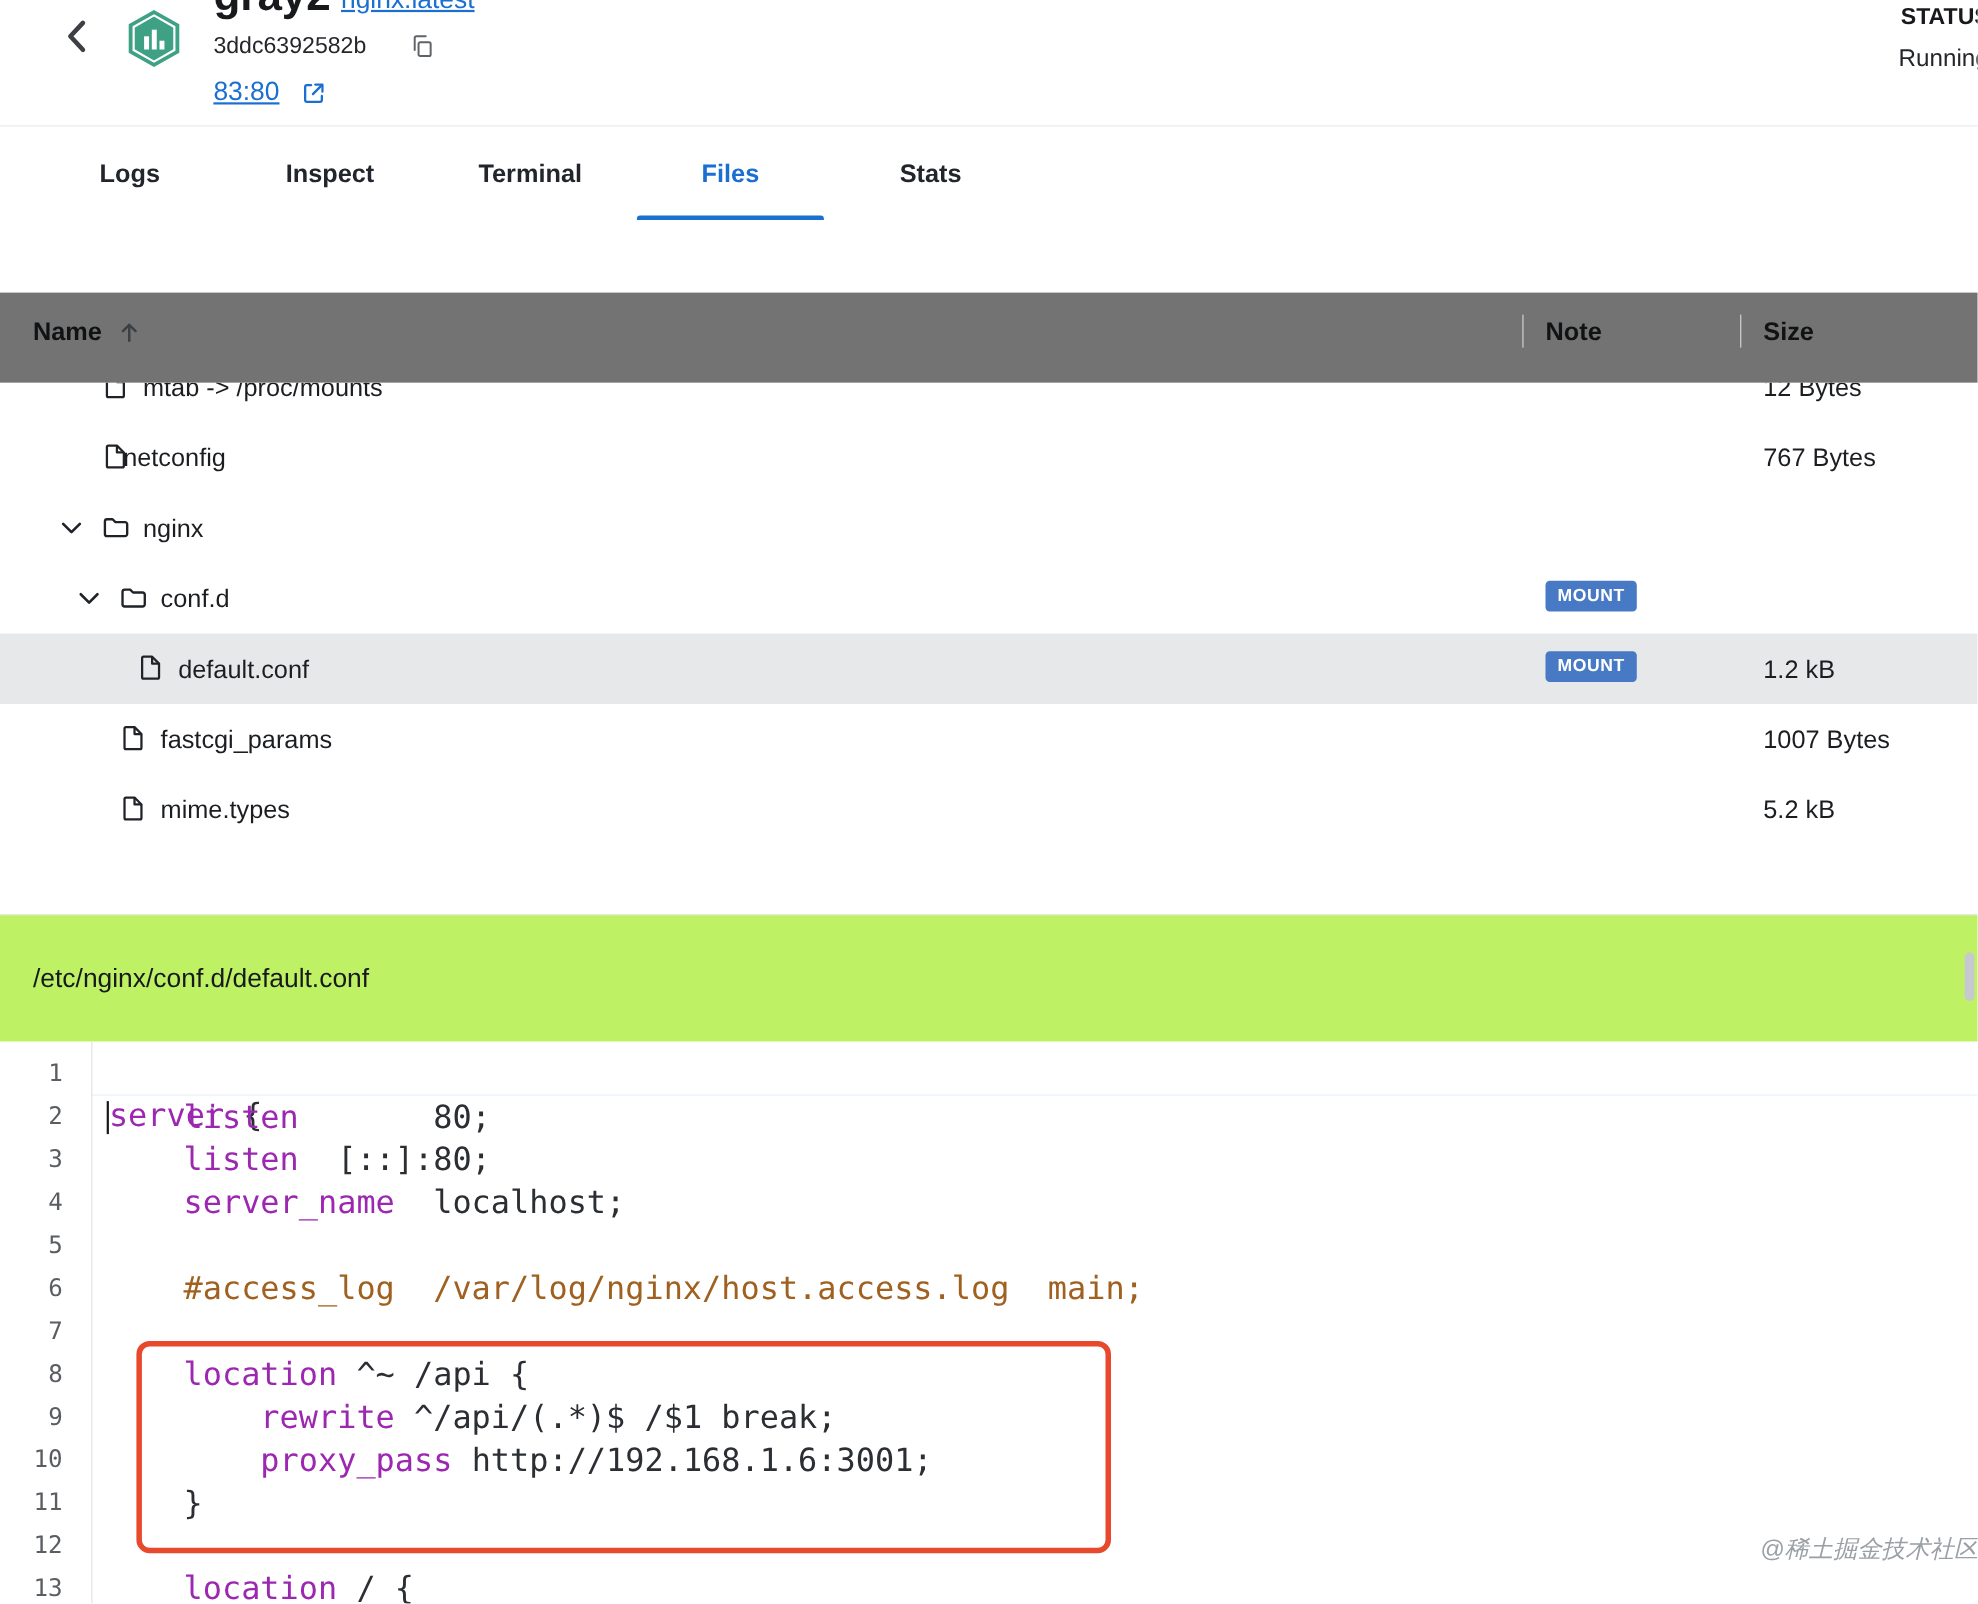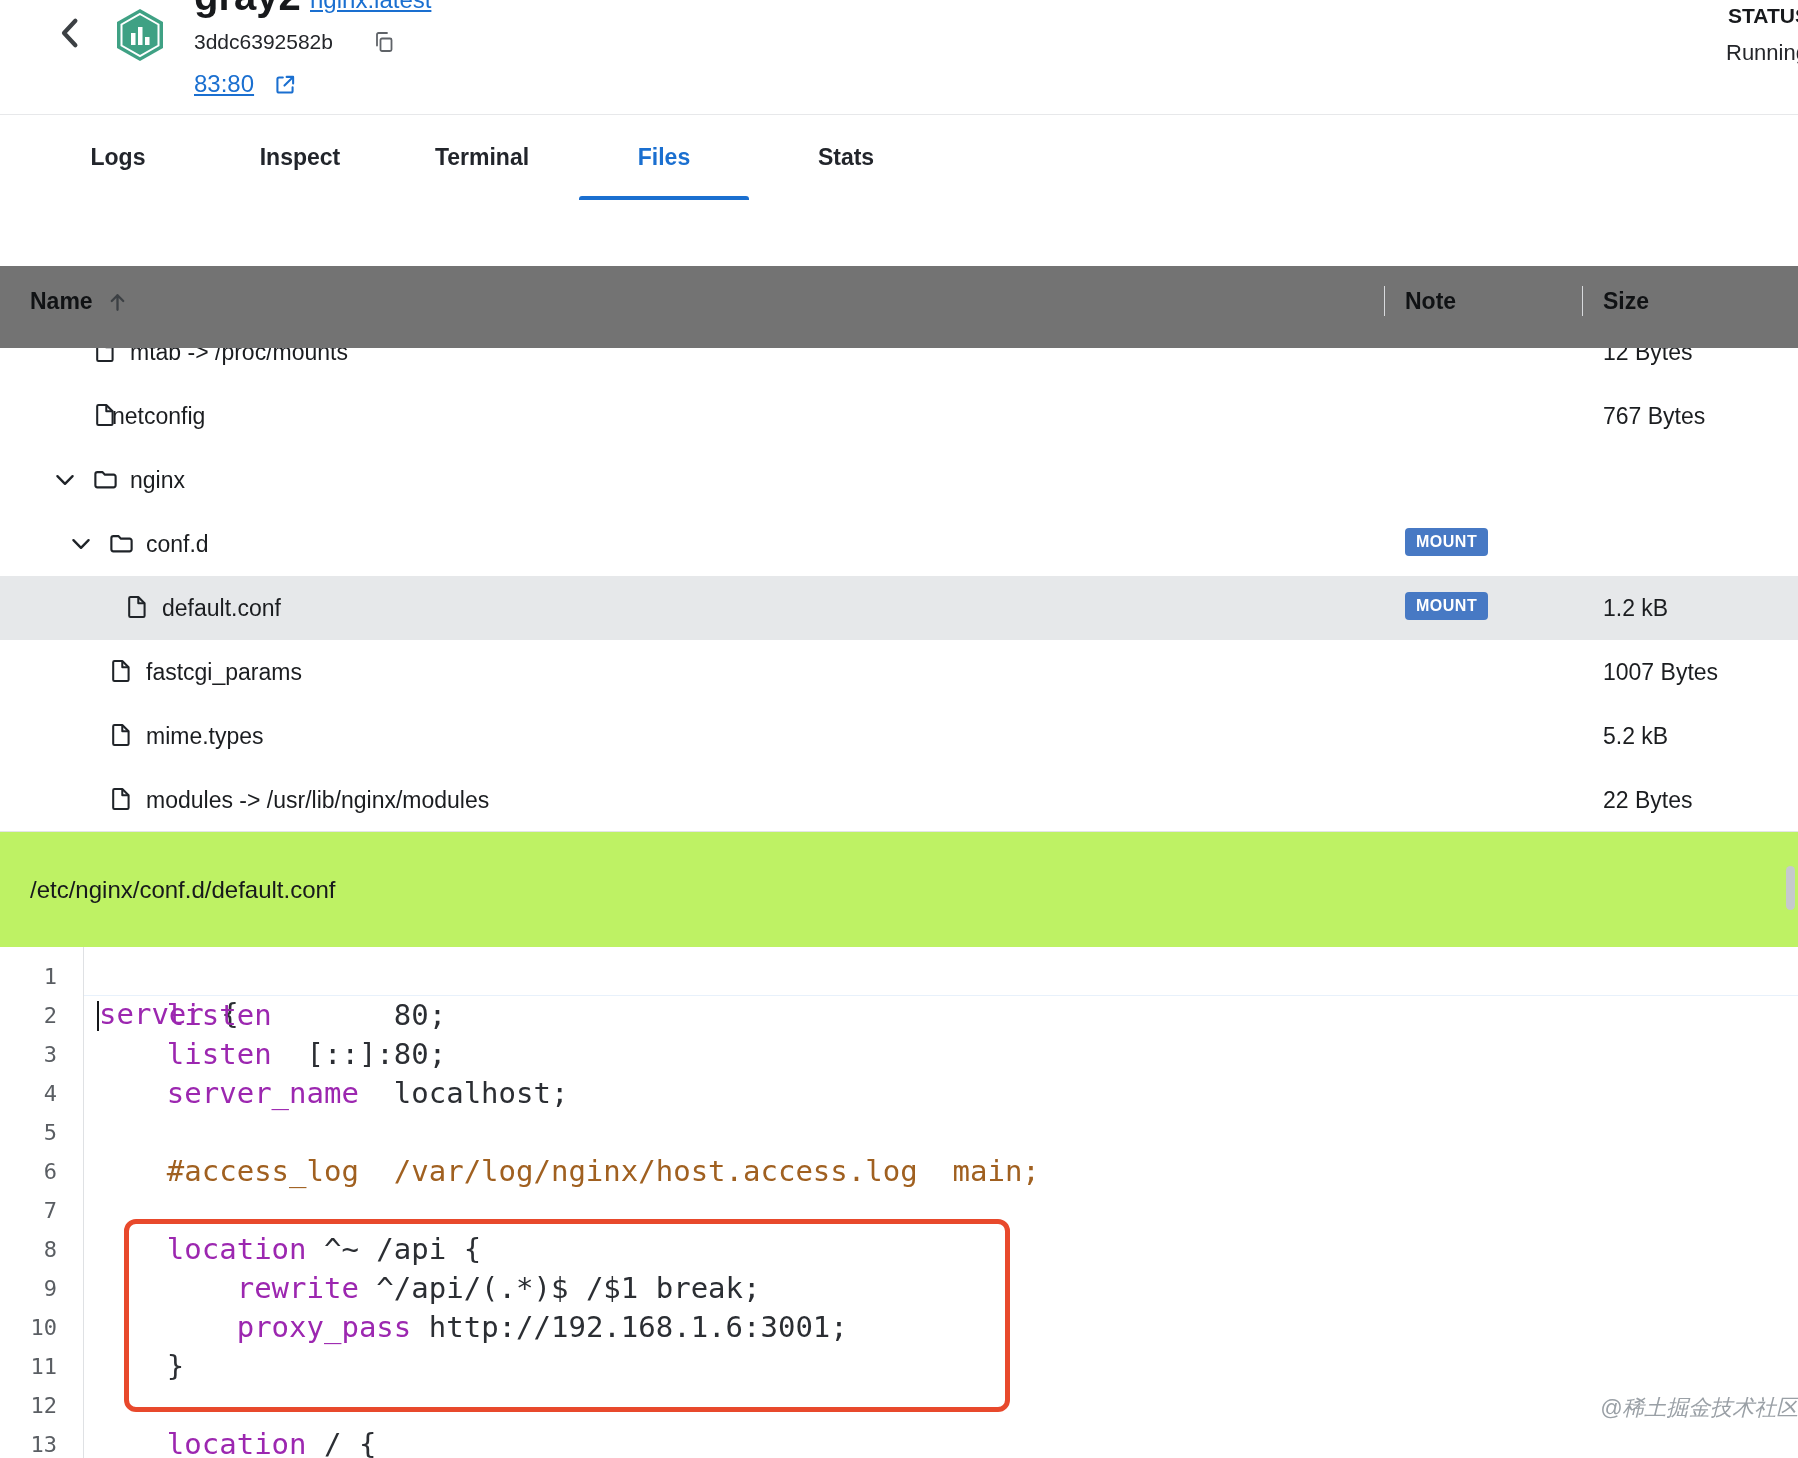--- a/index.html
+++ b/index.html
@@ -200,30 +200,20 @@
       <div class="frow">
         <span class="ficon" style="left: 108px;">
           <svg viewBox="0 0 24 24" width="26" height="26">
             <path d="M6 2.8h7.2L19 8.6V20a1.2 1.2 0 0 1-1.2 1.2H6A1.2 1.2 0 0 1 4.8 20V4A1.2 1.2 0 0 1 6 2.8z" fill="none" stroke="#1f2328" stroke-width="1.9" stroke-linejoin="round"></path>
             <path d="M13.2 2.8v5.8H19" fill="none" stroke="#1f2328" stroke-width="1.9" stroke-linejoin="round"></path>
           </svg>
         </span>
         <span class="fname" style="left: 146px;">mime.types</span>
         <span class="fsize">5.2 kB</span>
       </div>
-      <div class="frow">
-        <span class="ficon" style="left: 108px;">
-          <svg viewBox="0 0 24 24" width="26" height="26">
-            <path d="M6 2.8h7.2L19 8.6V20a1.2 1.2 0 0 1-1.2 1.2H6A1.2 1.2 0 0 1 4.8 20V4A1.2 1.2 0 0 1 6 2.8z" fill="none" stroke="#1f2328" stroke-width="1.9" stroke-linejoin="round"></path>
-            <path d="M13.2 2.8v5.8H19" fill="none" stroke="#1f2328" stroke-width="1.9" stroke-linejoin="round"></path>
-          </svg>
-        </span>
-        <span class="fname" style="left: 146px;">modules -&gt; /usr/lib/nginx/modules</span>
-        <span class="fsize">22 Bytes</span>
-      </div>
     </div>
 
   <div class="pathrow">
     <span>/etc/nginx/conf.d/default.conf</span>
   </div>
 
   <div class="editor">
     <div class="gutterline"></div>
     <div class="lines">
         <div class="cline current">

